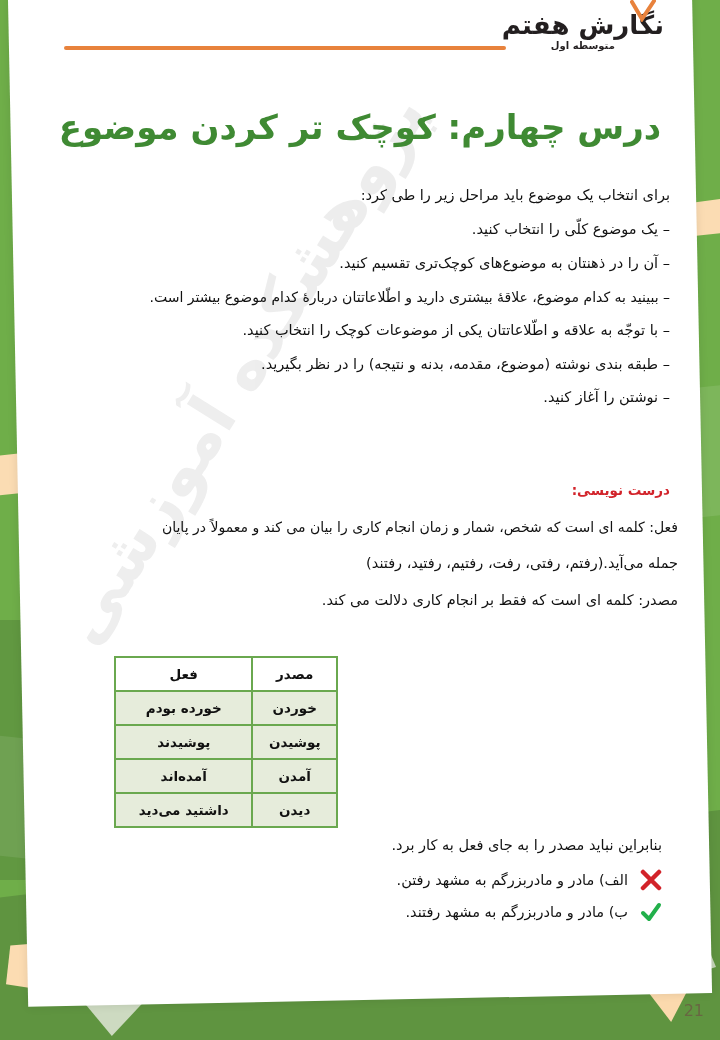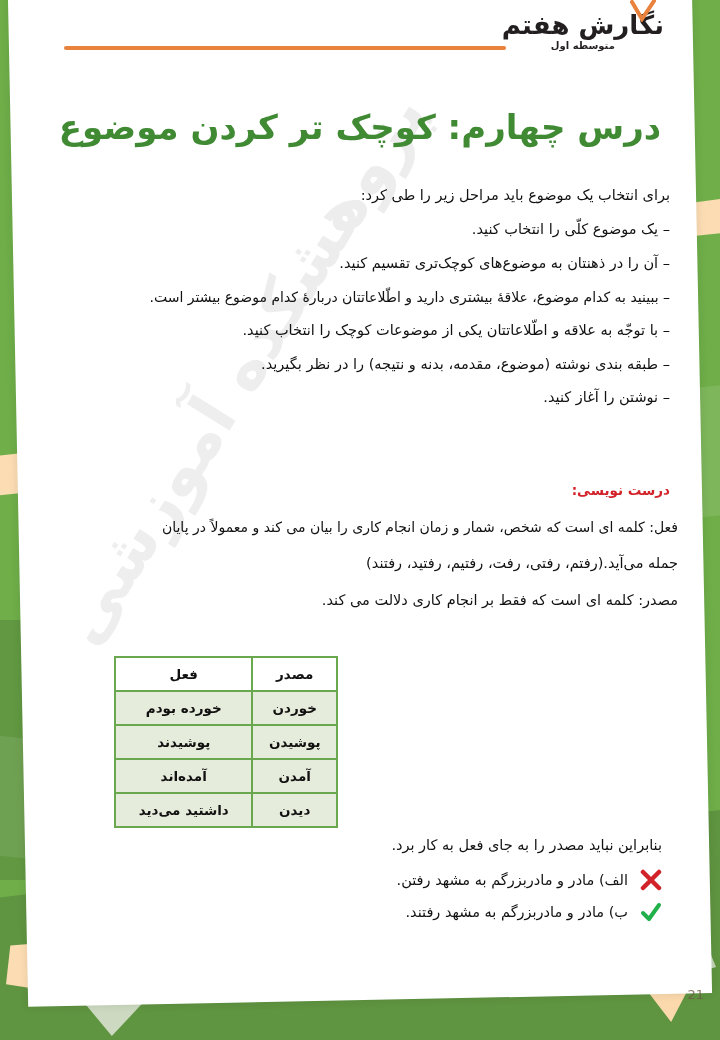--- a/index.html
+++ b/index.html
@@ -322,22 +322,22 @@
     font-size: 14.5px;
     color: #111;
     white-space: nowrap;
   }
   .mark { width: 22px; height: 22px; flex: 0 0 22px; }
 
   
   .page-number {
     position: absolute;
     right: 16px;
-    bottom: 38px;
-    font-size: 13px;
+    bottom: 20px;
+    font-size: 16px;
     color: #6b5b43;
     opacity: .8;
     margin-top: 24px;
   }
 </style>
 </head>
 <body>
 
 <div class="page">
 

